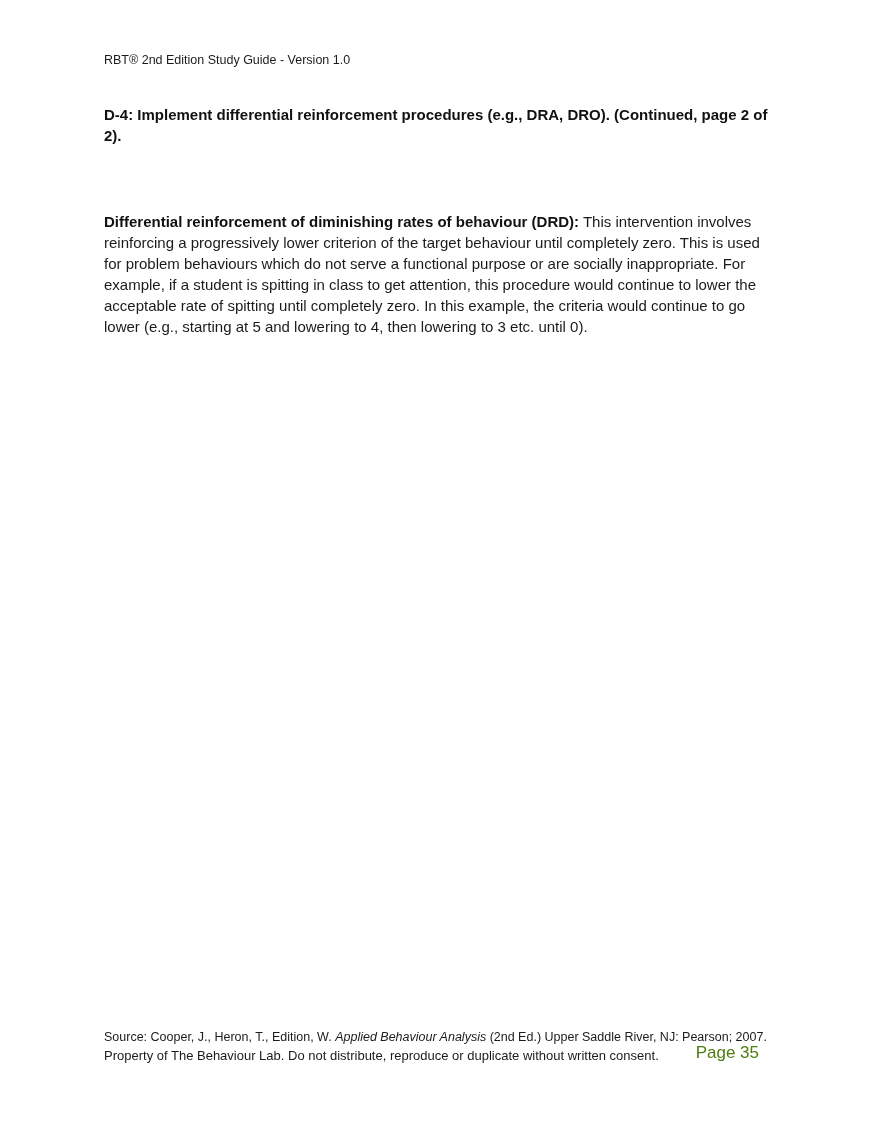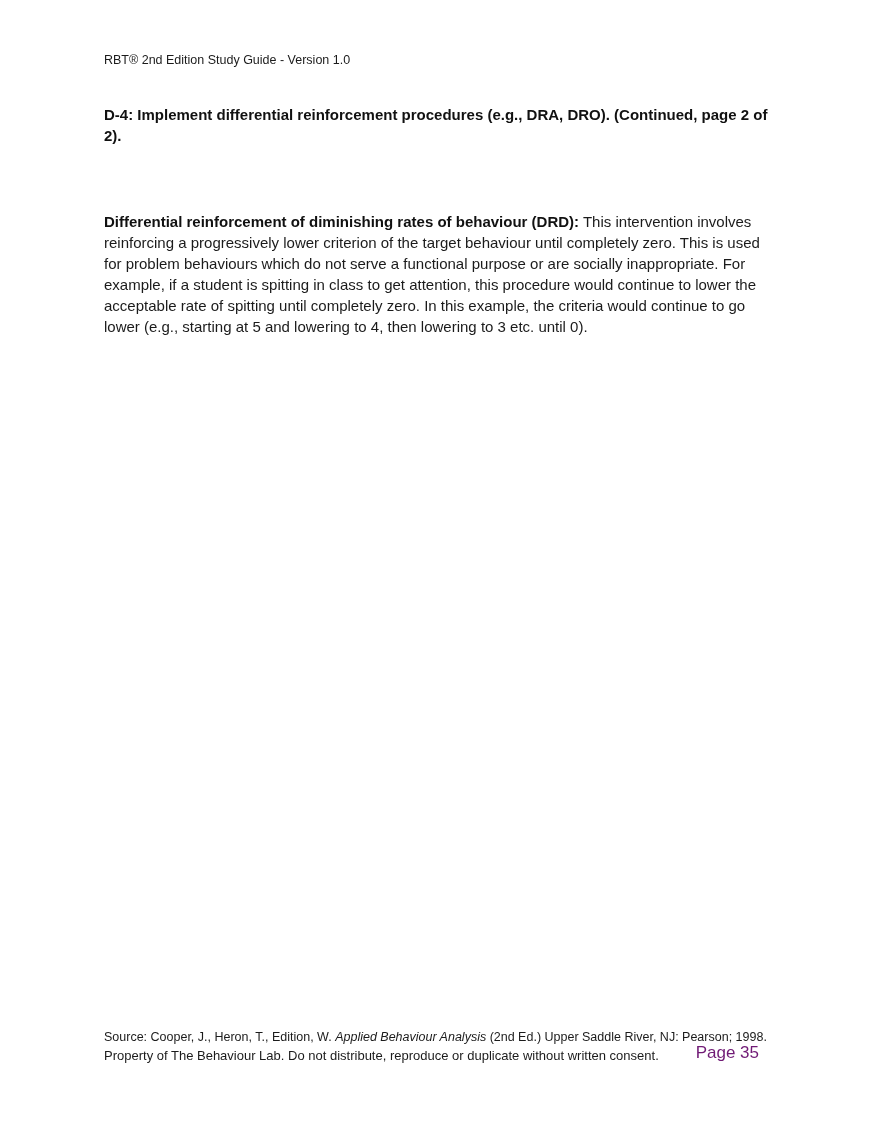--- a/index.html
+++ b/index.html
@@ -68,37 +68,37 @@
     line-height: 16px;
     color: #1b1b1b;
     white-space: nowrap;
   }
   .page-number {
     position: absolute;
     right: 121px;
     top: 1043px;
     font-size: 17px;
     line-height: 20px;
-    color: #701a75;
+    color: #4d7c0f;
   }
 </style>
 </head>
 <body>
 
 <div class="page">
 
   <div class="doc-header">RBT® 2nd Edition Study Guide - Version 1.0</div>
 
   <div class="doc-heading">D-4: Implement differential reinforcement procedures (e.g., DRA, DRO). (Continued, page 2 of 2).</div>
 
   <div class="doc-paragraph">
     <span class="lead-bold">Differential reinforcement of diminishing rates of behaviour (DRD):</span><span> This intervention involves reinforcing a progressively lower criterion of the target behaviour until completely zero. This is used for problem behaviours which do not serve a functional purpose or are socially inappropriate. For example, if a student is spitting in class to get attention, this procedure would continue to lower the acceptable rate of spitting until completely zero. In this example, the criteria would continue to go lower (e.g., starting at 5 and lowering to 4, then lowering to 3 etc. until 0).</span>
   </div>
 
   <div class="footer-source">
-    <span>Source: Cooper, J., Heron, T., Edition, W. </span><span class="italic">Applied Behaviour Analysis</span><span> (2nd Ed.) Upper Saddle River, NJ: Pearson; 1998.</span>
+    <span>Source: Cooper, J., Heron, T., Edition, W. </span><span class="italic">Applied Behaviour Analysis</span><span> (2nd Ed.) Upper Saddle River, NJ: Pearson; 2007.</span>
   </div>
 
   <div class="footer-property">Property of The Behaviour Lab. Do not distribute, reproduce or duplicate without written consent.</div>
 
   <div class="page-number">Page 35</div>
 
 </div>
 
 </body></html>

